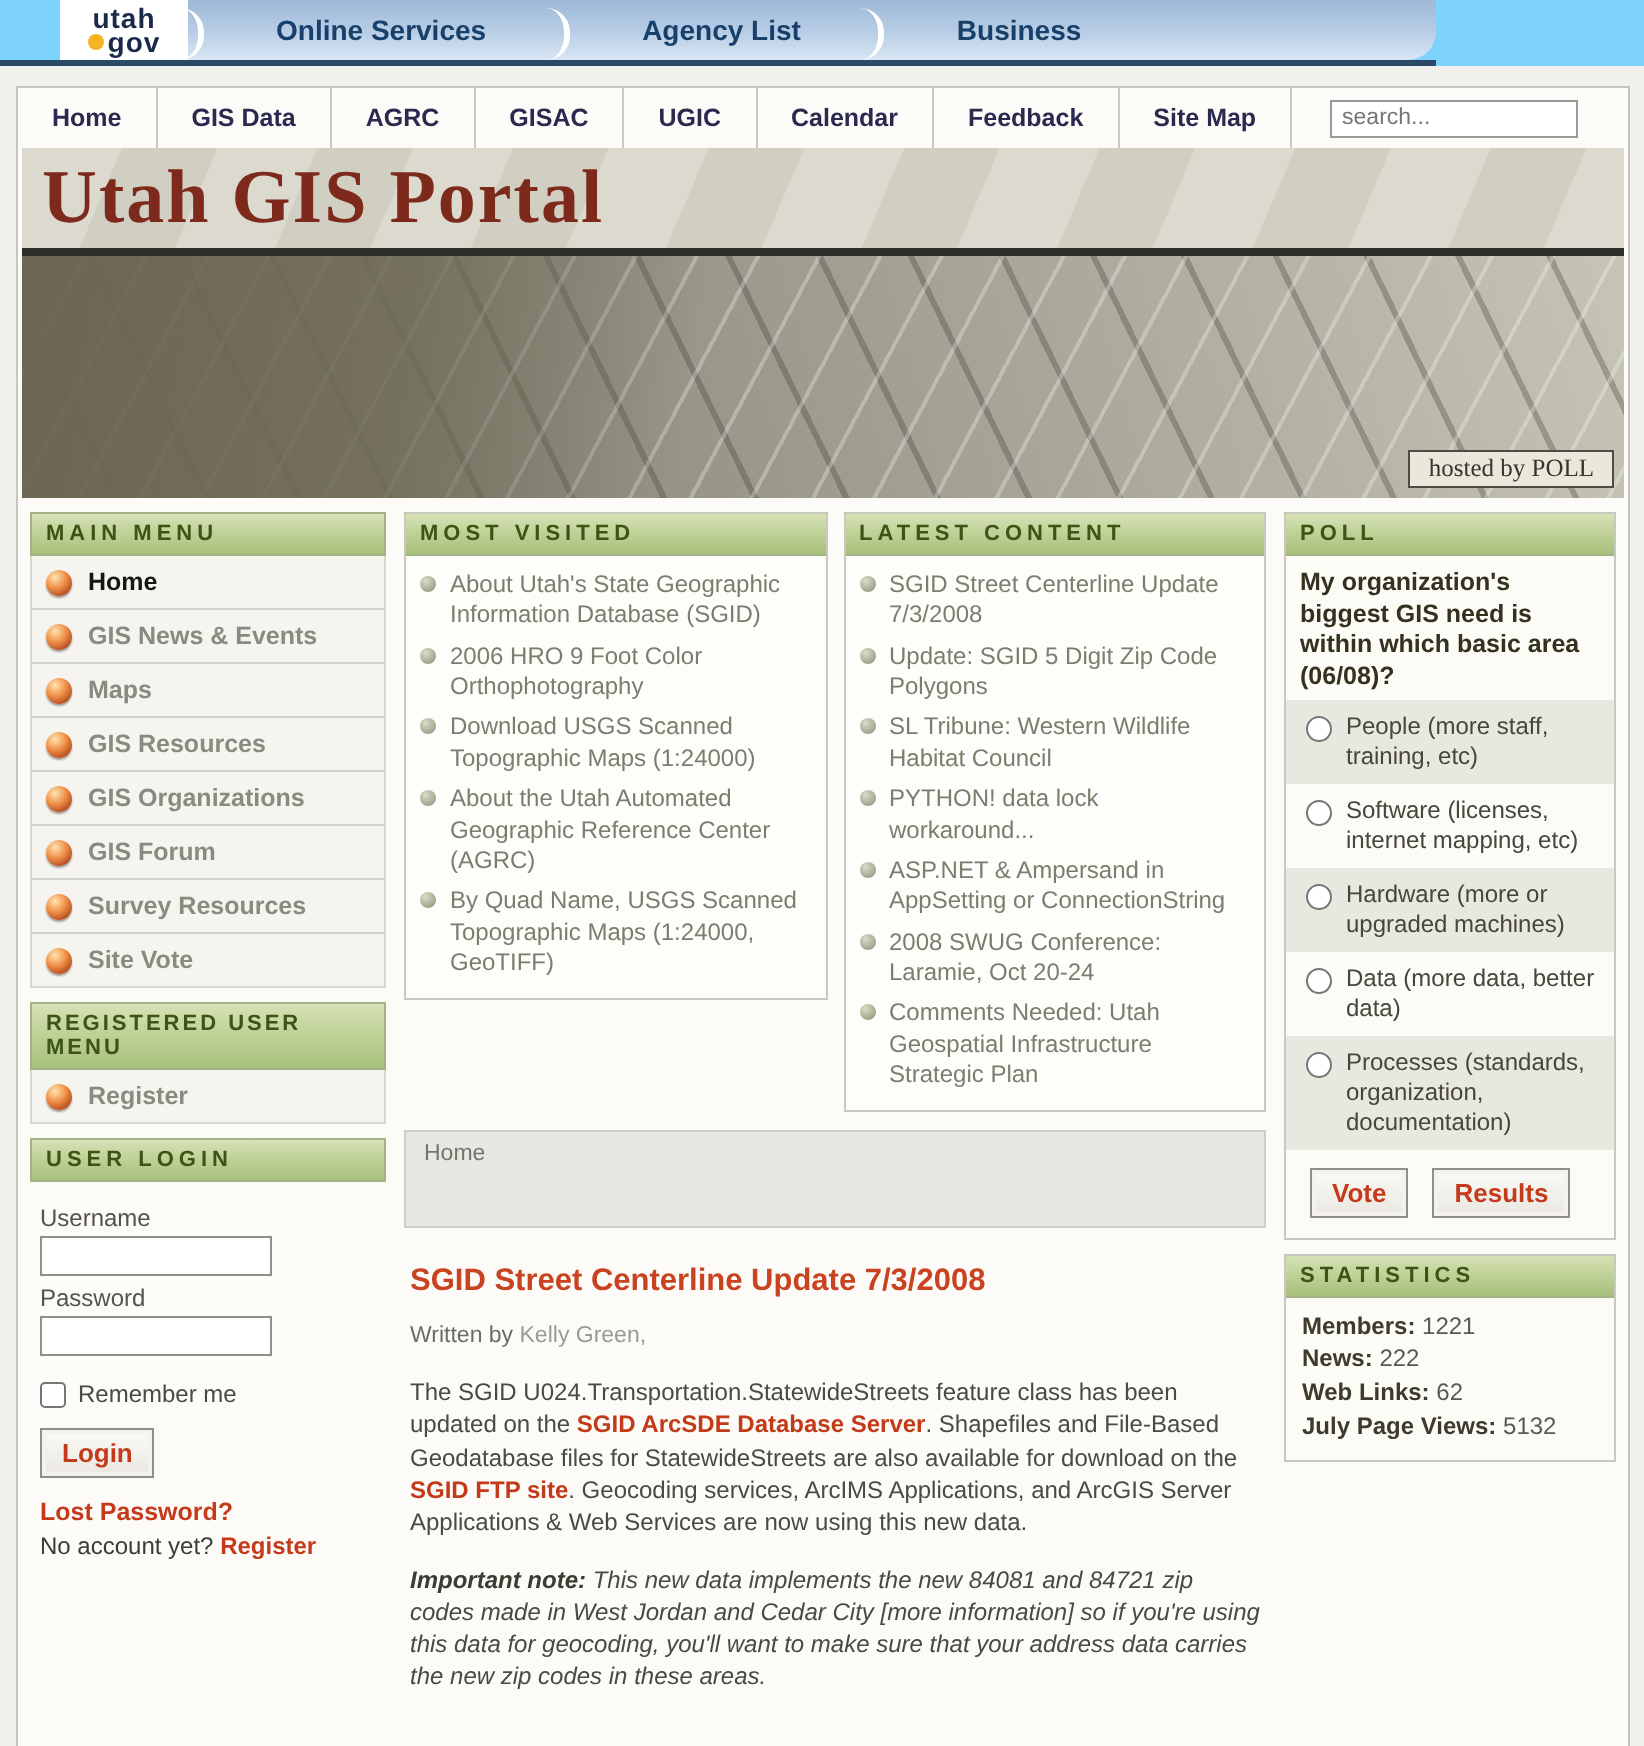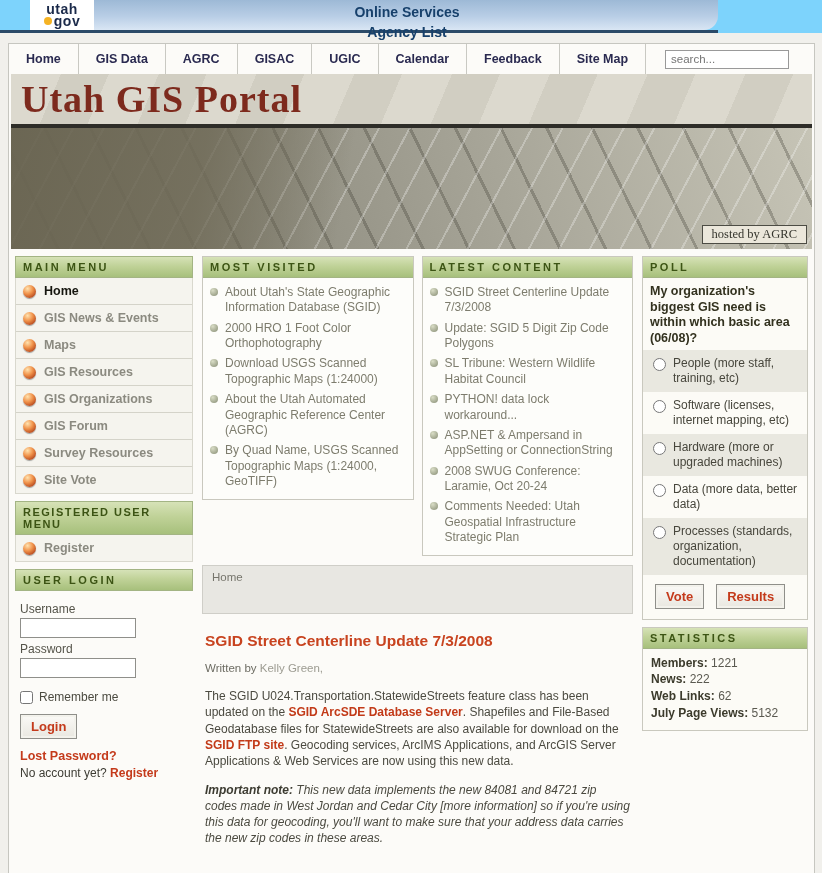--- a/index.html
+++ b/index.html
@@ -18,21 +18,21 @@
     z-index: 2; cursor: pointer;
   }
   .logo-l1 { font-weight: bold; font-size: 14px; color: #1b2a4a; line-height: 11px; letter-spacing: 0.5px; }
   .logo-row { display: flex; align-items: center; gap: 2px; }
   .logo-dot { width: 8px; height: 8px; border-radius: 50%; background: #f5b324; display: inline-block; }
   .logo-l2 { font-weight: bold; font-size: 14px; color: #1b2a4a; line-height: 12px; letter-spacing: 0.5px; }
   .blue-bar {
     position: absolute; left: 90px; top: 0; width: 628px; height: 30px;
     background: linear-gradient(#9db9d6 0%, #b9cee6 55%, #d9e6f4 100%);
     border-radius: 0 0 14px 0;
-    display: flex; align-items: center; flex-direction: column;
+    display: flex; align-items: center;
   }
   .top-tab {
     font-weight: bold; font-size: 14px; color: #17406b; padding: 0 30px 0 36px;
     height: 30px; display: flex; align-items: center; cursor: pointer;
   }
   .tab-divider {
     width: 12px; height: 26px; border-right: 3px solid #fff;
     border-top-right-radius: 14px; border-bottom-right-radius: 14px;
     margin-top: 4px;
   }
@@ -206,21 +206,21 @@
       <input class="search-input" type="text" data-name="search-input" placeholder="search..." style="">
     </div>
   </div>
 
   <div class="banner" data-name="banner">
     <div class="banner-top" data-name="banner-title-strip">
       <span class="banner-title" data-name="site-title">Utah GIS Portal</span>
     </div>
     <div class="banner-rule" data-name="banner-rule"></div>
     <div class="banner-photo" data-name="banner-aerial-photo">
-      <span class="hosted-box" data-name="hosted-by-badge">hosted by AGRC</span>
+      <span class="hosted-box" data-name="hosted-by-badge">hosted by POLL</span>
     </div>
   </div>
 
   <div class="columns" data-name="columns">
 
     <div class="col-left" data-name="left-sidebar">
       <div class="sec-head" data-name="main-menu-header">MAIN MENU</div>
       <div class="menu-list" data-name="main-menu-list">
 
           <div class="menu-item" data-name="main-menu-item">
@@ -300,21 +300,21 @@
           <div class="sec-head" style="border:none; border-bottom:1px solid #a3b484;" data-name="most-visited-header">MOST VISITED</div>
           <div class="bullets" data-name="most-visited-list">
 
               <div class="bullet-row" data-name="most-visited-link">
                 <span class="dot-icon" data-name="bullet-dot-icon"></span>
                 <span class="bullet-text" data-name="most-visited-link-label">About Utah's State Geographic Information Database (SGID)</span>
               </div>
 
               <div class="bullet-row" data-name="most-visited-link">
                 <span class="dot-icon" data-name="bullet-dot-icon"></span>
-                <span class="bullet-text" data-name="most-visited-link-label">2000 HRO 1 Foot Color Orthophotography</span>
+                <span class="bullet-text" data-name="most-visited-link-label">2006 HRO 9 Foot Color Orthophotography</span>
               </div>
 
               <div class="bullet-row" data-name="most-visited-link">
                 <span class="dot-icon" data-name="bullet-dot-icon"></span>
                 <span class="bullet-text" data-name="most-visited-link-label">Download USGS Scanned Topographic Maps (1:24000)</span>
               </div>
 
               <div class="bullet-row" data-name="most-visited-link">
                 <span class="dot-icon" data-name="bullet-dot-icon"></span>
                 <span class="bullet-text" data-name="most-visited-link-label">About the Utah Automated Geographic Reference Center (AGRC)</span>

